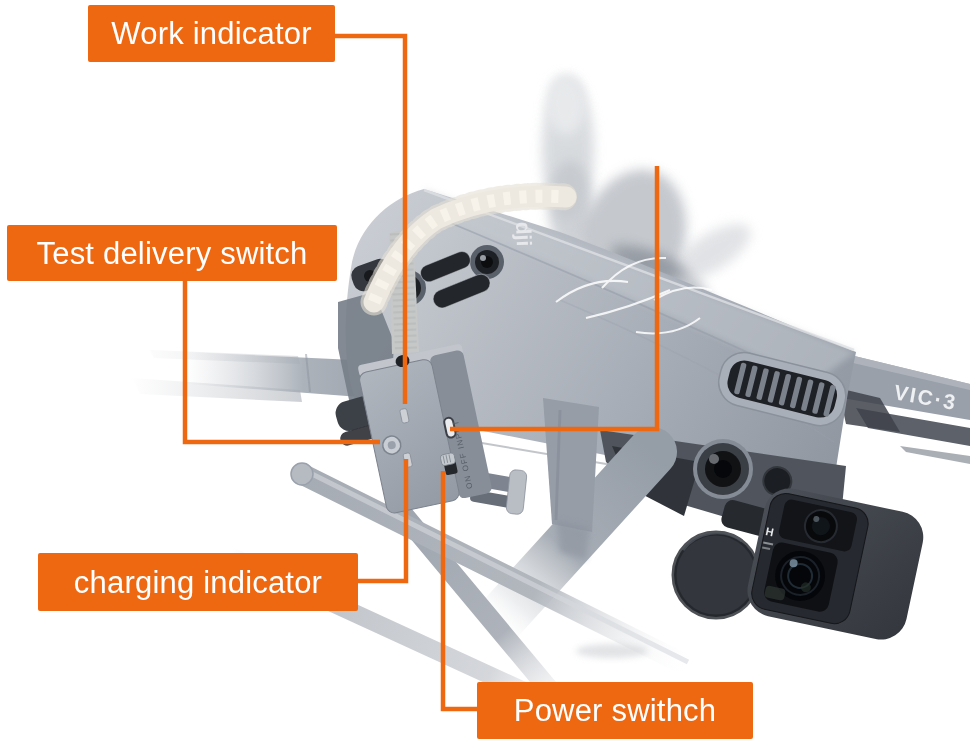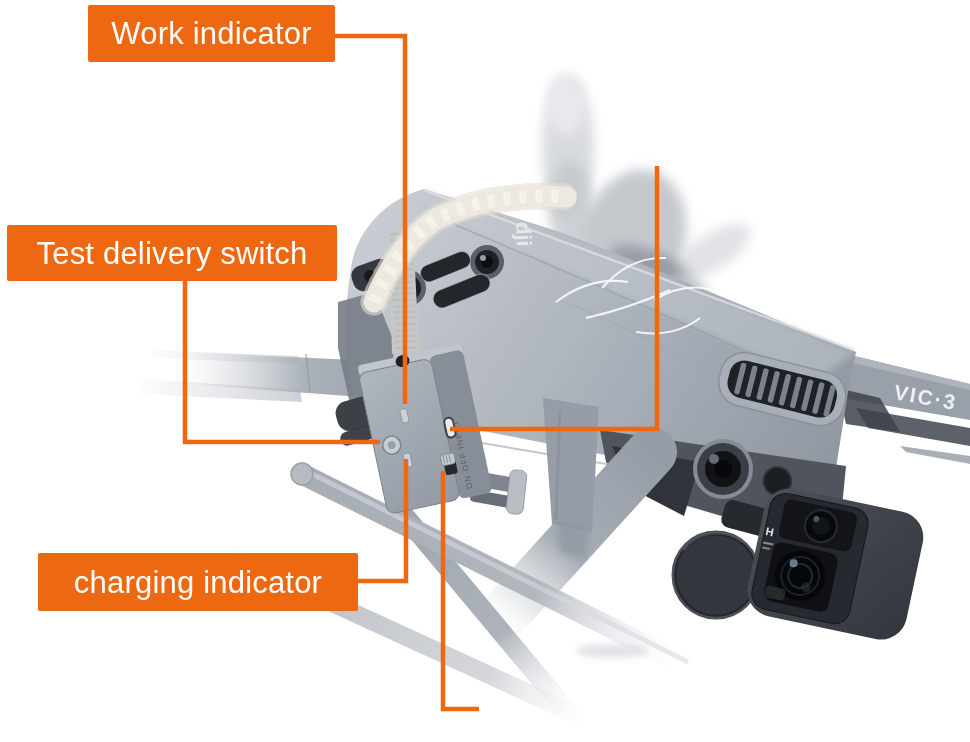--- a/index.html
+++ b/index.html
@@ -249,14 +249,15 @@
   </g>
 </svg>
 
 <div class="callout" style="left:88px;top:5px;width:247px;height:57px">Work indicator</div>
 
 
 <div class="callout" style="left:7px;top:225px;width:330px;height:56px">Test delivery switch</div>
 
 <div class="callout" style="left:38px;top:553px;width:320px;height:58px">charging indicator</div>
 
+<div class="callout" style="left:477px;top:682px;width:276px;height:57px">Power swithch</div>
 
 </div>
 
 </body></html>

